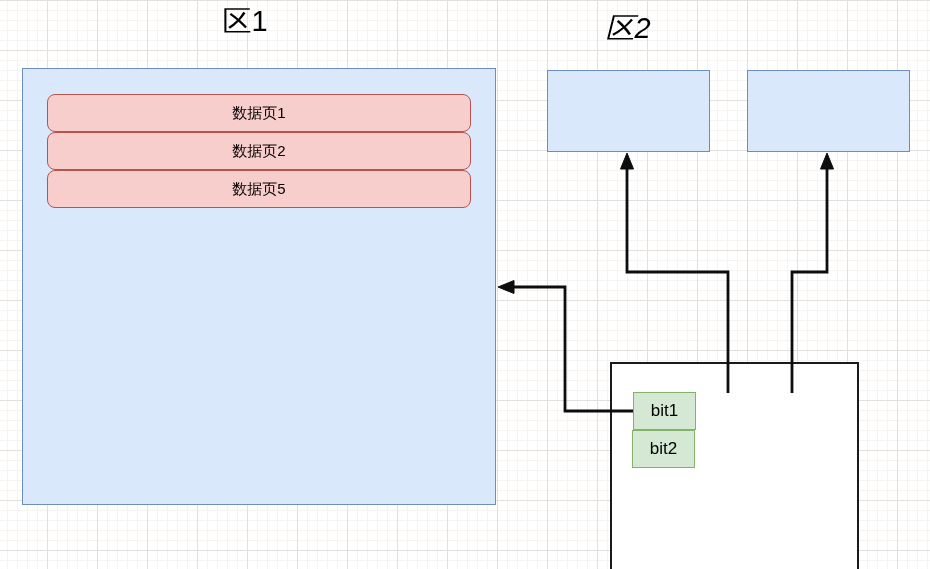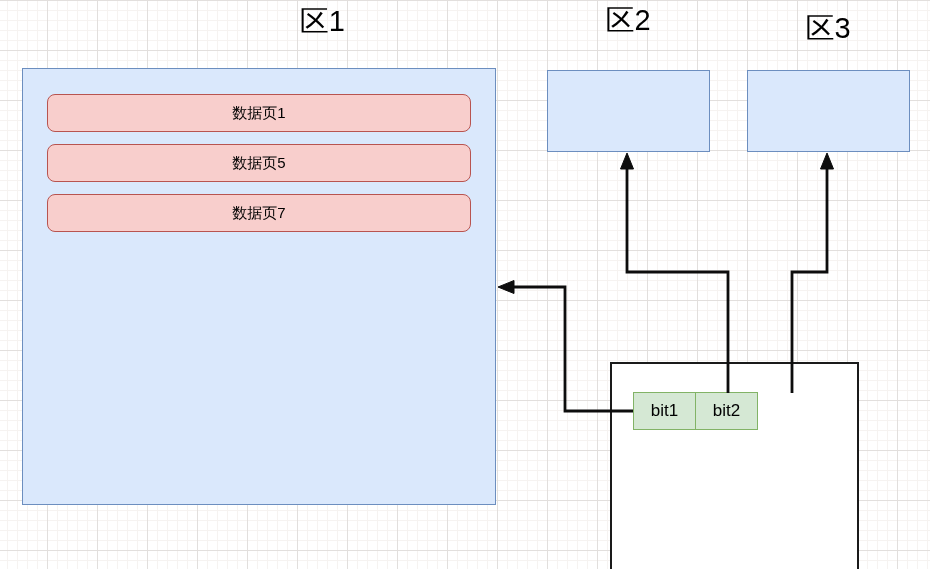--- a/index.html
+++ b/index.html
@@ -26,37 +26,36 @@
 
   .zone-title {
     position: absolute;
     width: 200px;
     text-align: center;
     font-size: 29px;
     line-height: 1.15;
     color: #000;
     white-space: nowrap;
   }
-  .zone1-title { left: 145px; top: 5px; text-align: right; }
-  .zone2-title { left: 528px; top: 4px; }
+  .zone1-title { left: 145px; top: 5px; }
+  .zone2-title { left: 528px; top: 12px; font-style: italic; }
   .zone3-title { left: 728px; top: 12px; }
 
   .zone1-box {
     position: absolute;
     left: 22px;
     top: 68px;
     width: 474px;
     height: 437px;
     box-sizing: border-box;
     background: var(--zone-fill, #dae8fc);
     border: 1px solid var(--zone-stroke, #6c8ebf);
     padding: 25px 24px 0 24px;
     display: flex;
     flex-direction: column;
-    gap: 12px;
     z-index: 1;
   }
   .data-page {
     flex: none;
     height: 38px;
     box-sizing: border-box;
     border-radius: 8px;
     background: var(--page-fill, #f8cecc);
     border: 1px solid var(--page-stroke, #b85450);
     display: flex;
@@ -90,20 +89,21 @@
     border: 2px solid #1a1a1a;
     z-index: 2;
   }
 
   .bit-row {
     position: absolute;
     left: 633px;
     top: 392px;
     display: flex;
     z-index: 4;
+    flex-direction: column;
   }
   .bit-cell {
     width: 63px;
     height: 38px;
     box-sizing: border-box;
     background: var(--bit-fill, #d5e8d4);
     border: 1px solid var(--bit-stroke, #82b366);
     display: flex;
     align-items: center;
     justify-content: center;
@@ -135,27 +135,26 @@
 </style>
 </head>
 <body>
 
 <div class="canvas">
 
   <div class="zone-title zone1-title">区1</div>
 
   <div class="zone-title zone2-title">区2</div>
 
-  <div class="zone-title zone3-title">区3</div>
 
   <div class="zone1-box">
 
   <div class="data-page">数据页1</div>
+      <div class="data-page">数据页2</div>
       <div class="data-page">数据页5</div>
-      <div class="data-page">数据页7</div>
     </div>
 
   <div class="zone-small-box zone2-box"></div>
 
   <div class="zone-small-box zone3-box"></div>
 
   <div class="bitmap-box"></div>
 
   <div class="bit-row">
 

